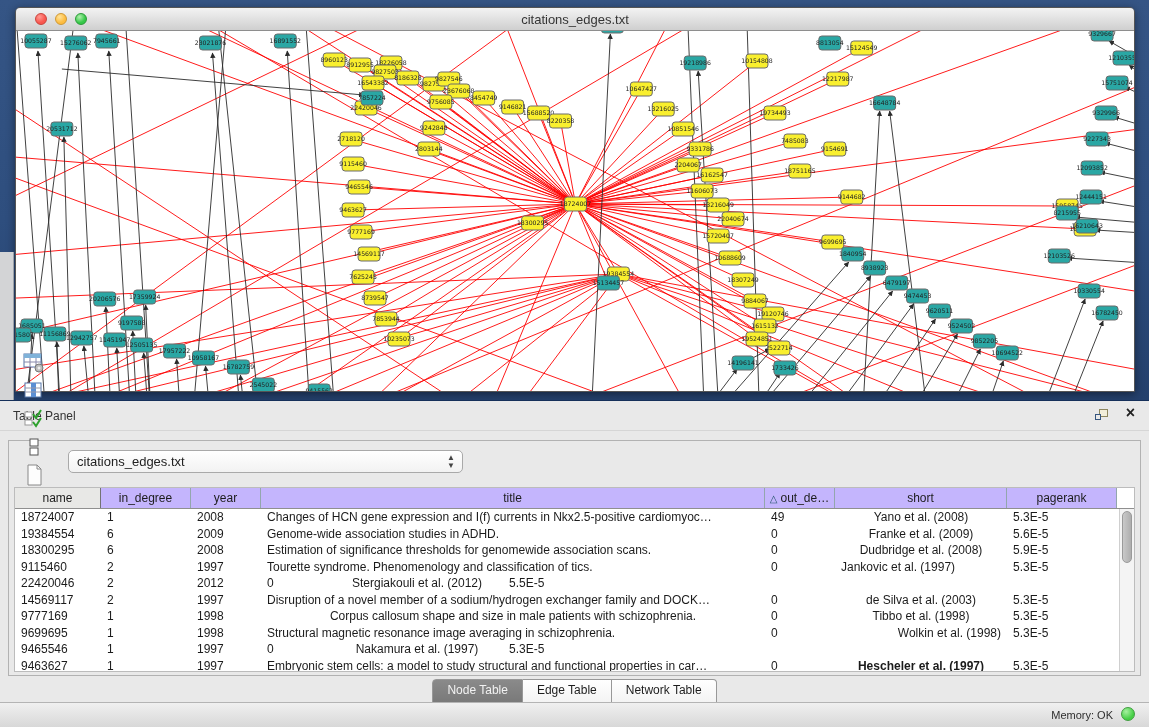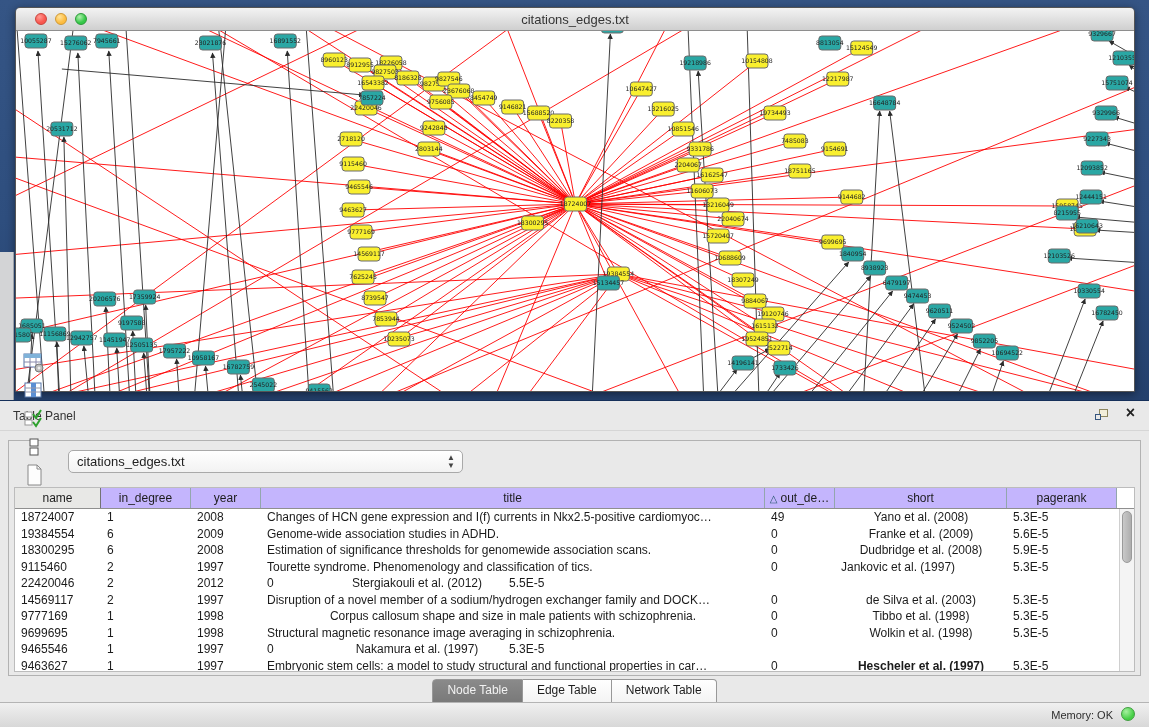--- a/index.html
+++ b/index.html
@@ -840,21 +840,21 @@
             <div class="tcell" style="width: 70px; text-align: left;">0</div>
             <div class="tcell" style="width: 172px; text-align: center;">Tibbo et al. (1998)</div>
             <div class="tcell" style="width: 110px; text-align: left;">5.3E-5</div>
           </div>
           <div class="trow">
             <div class="tcell" style="width: 86px; text-align: left;">9699695</div>
             <div class="tcell" style="width: 90px; text-align: left;">1</div>
             <div class="tcell" style="width: 70px; text-align: left;">1998</div>
             <div class="tcell" style="width: 504px; text-align: left;">Structural magnetic resonance image averaging in schizophrenia.</div>
             <div class="tcell" style="width: 70px; text-align: left;">0</div>
-            <div class="tcell" style="width: 172px; text-align: center;">Wolkin et al. (1998)</div>
+            <div class="tcell" style="width: 172px; text-align: right;">Wolkin et al. (1998)</div>
             <div class="tcell" style="width: 110px; text-align: left;">5.3E-5</div>
           </div>
           <div class="trow">
             <div class="tcell" style="width: 86px; text-align: left;">9465546</div>
             <div class="tcell" style="width: 90px; text-align: left;">1</div>
             <div class="tcell" style="width: 70px; text-align: left;">1997</div>
             <div class="tcell" style="width: 70px; text-align: left;">0</div>
             <div class="tcell" style="width: 172px; text-align: center;">Nakamura et al. (1997)</div>
             <div class="tcell" style="width: 110px; text-align: left;">5.3E-5</div>
           </div>

